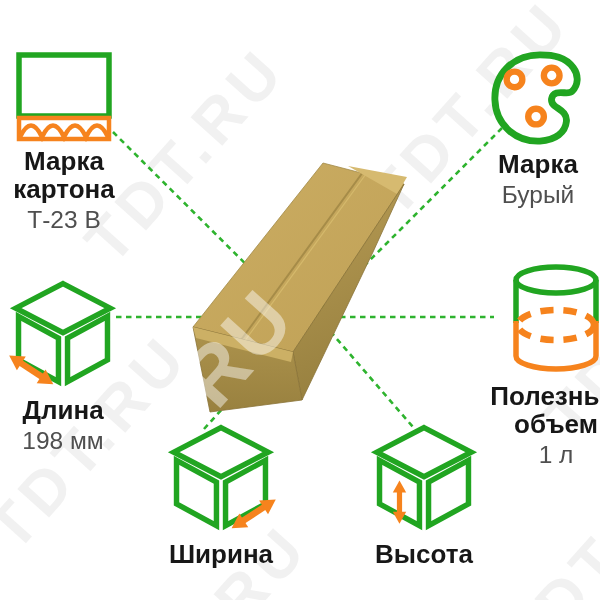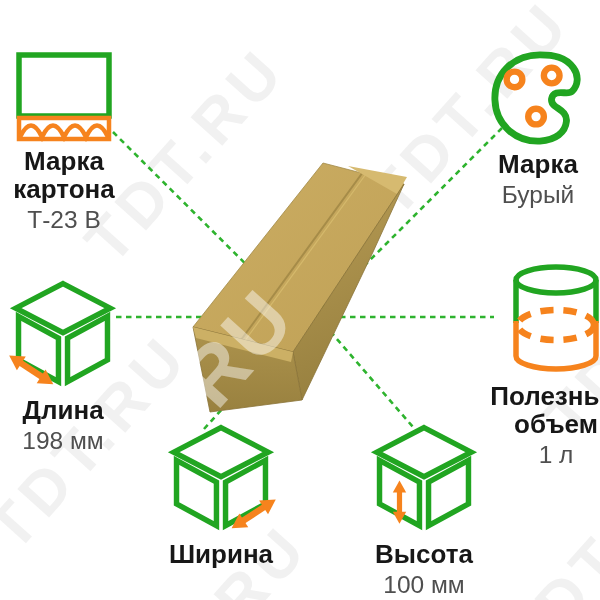--- a/index.html
+++ b/index.html
@@ -155,16 +155,15 @@
       <polygon class="cube-face" points="65,4 117,31 65,58 13,31"></polygon>
       <polygon class="cube-face" points="16,40 60,64 60,112 16,88"></polygon>
       <polygon class="cube-face" points="70,64 114,40 114,88 70,112"></polygon>
       <g class="arrow" transform="translate(38,86) rotate(90) scale(0.82)">
         <line x1="-15" y1="0" x2="15" y2="0"></line>
         <path d="M-29,0 L-13,-9 L-13,9 Z"></path>
         <path d="M29,0 L13,-9 L13,9 Z"></path>
       </g>
     </svg>
     <div class="label" style="margin-top:-2px;">Высота</div>
-    <div class="value">100 мм</div>
   </div>
 
 </div>
 
 </body></html>

